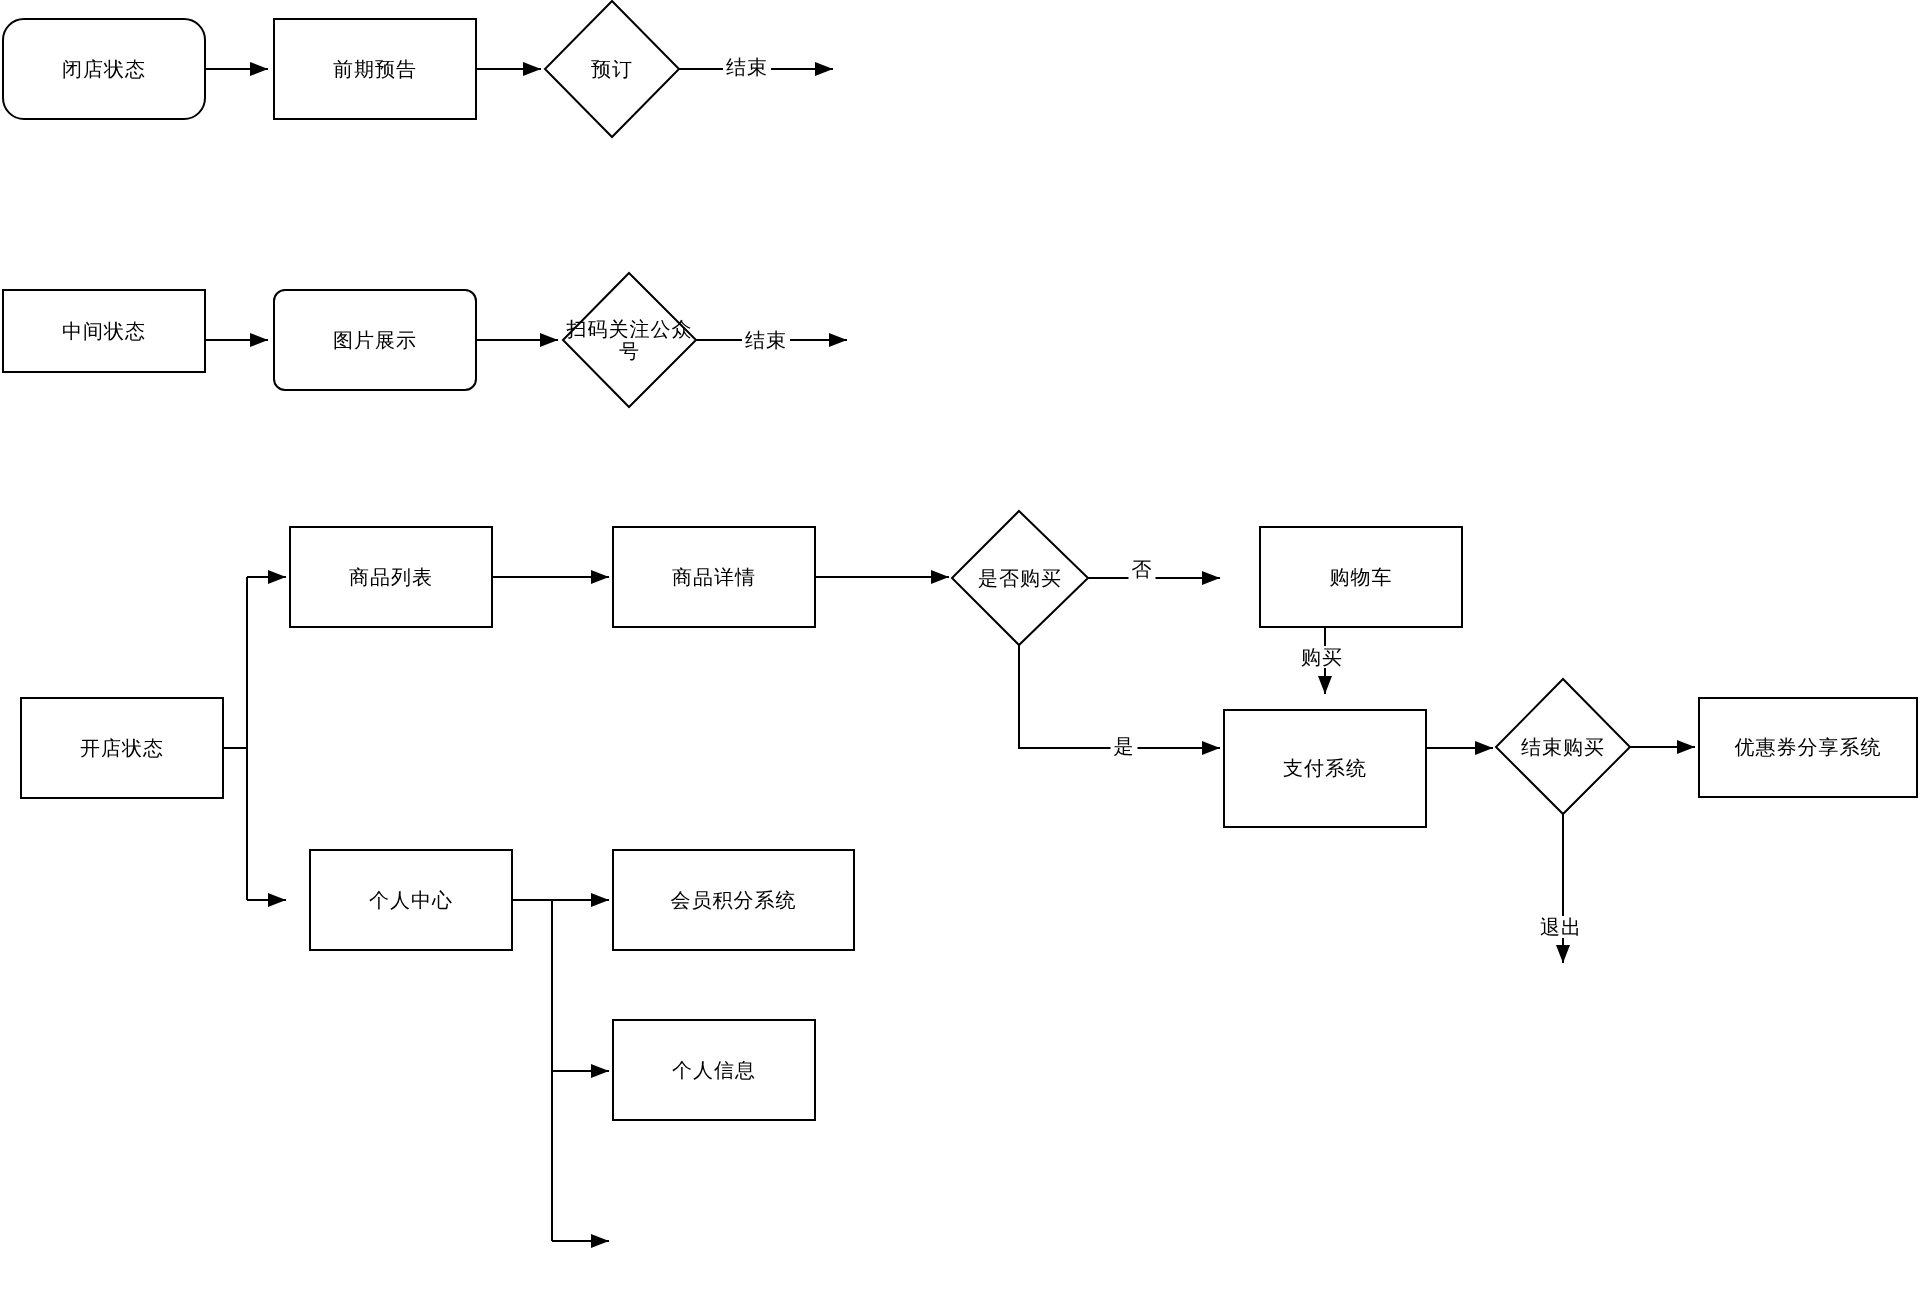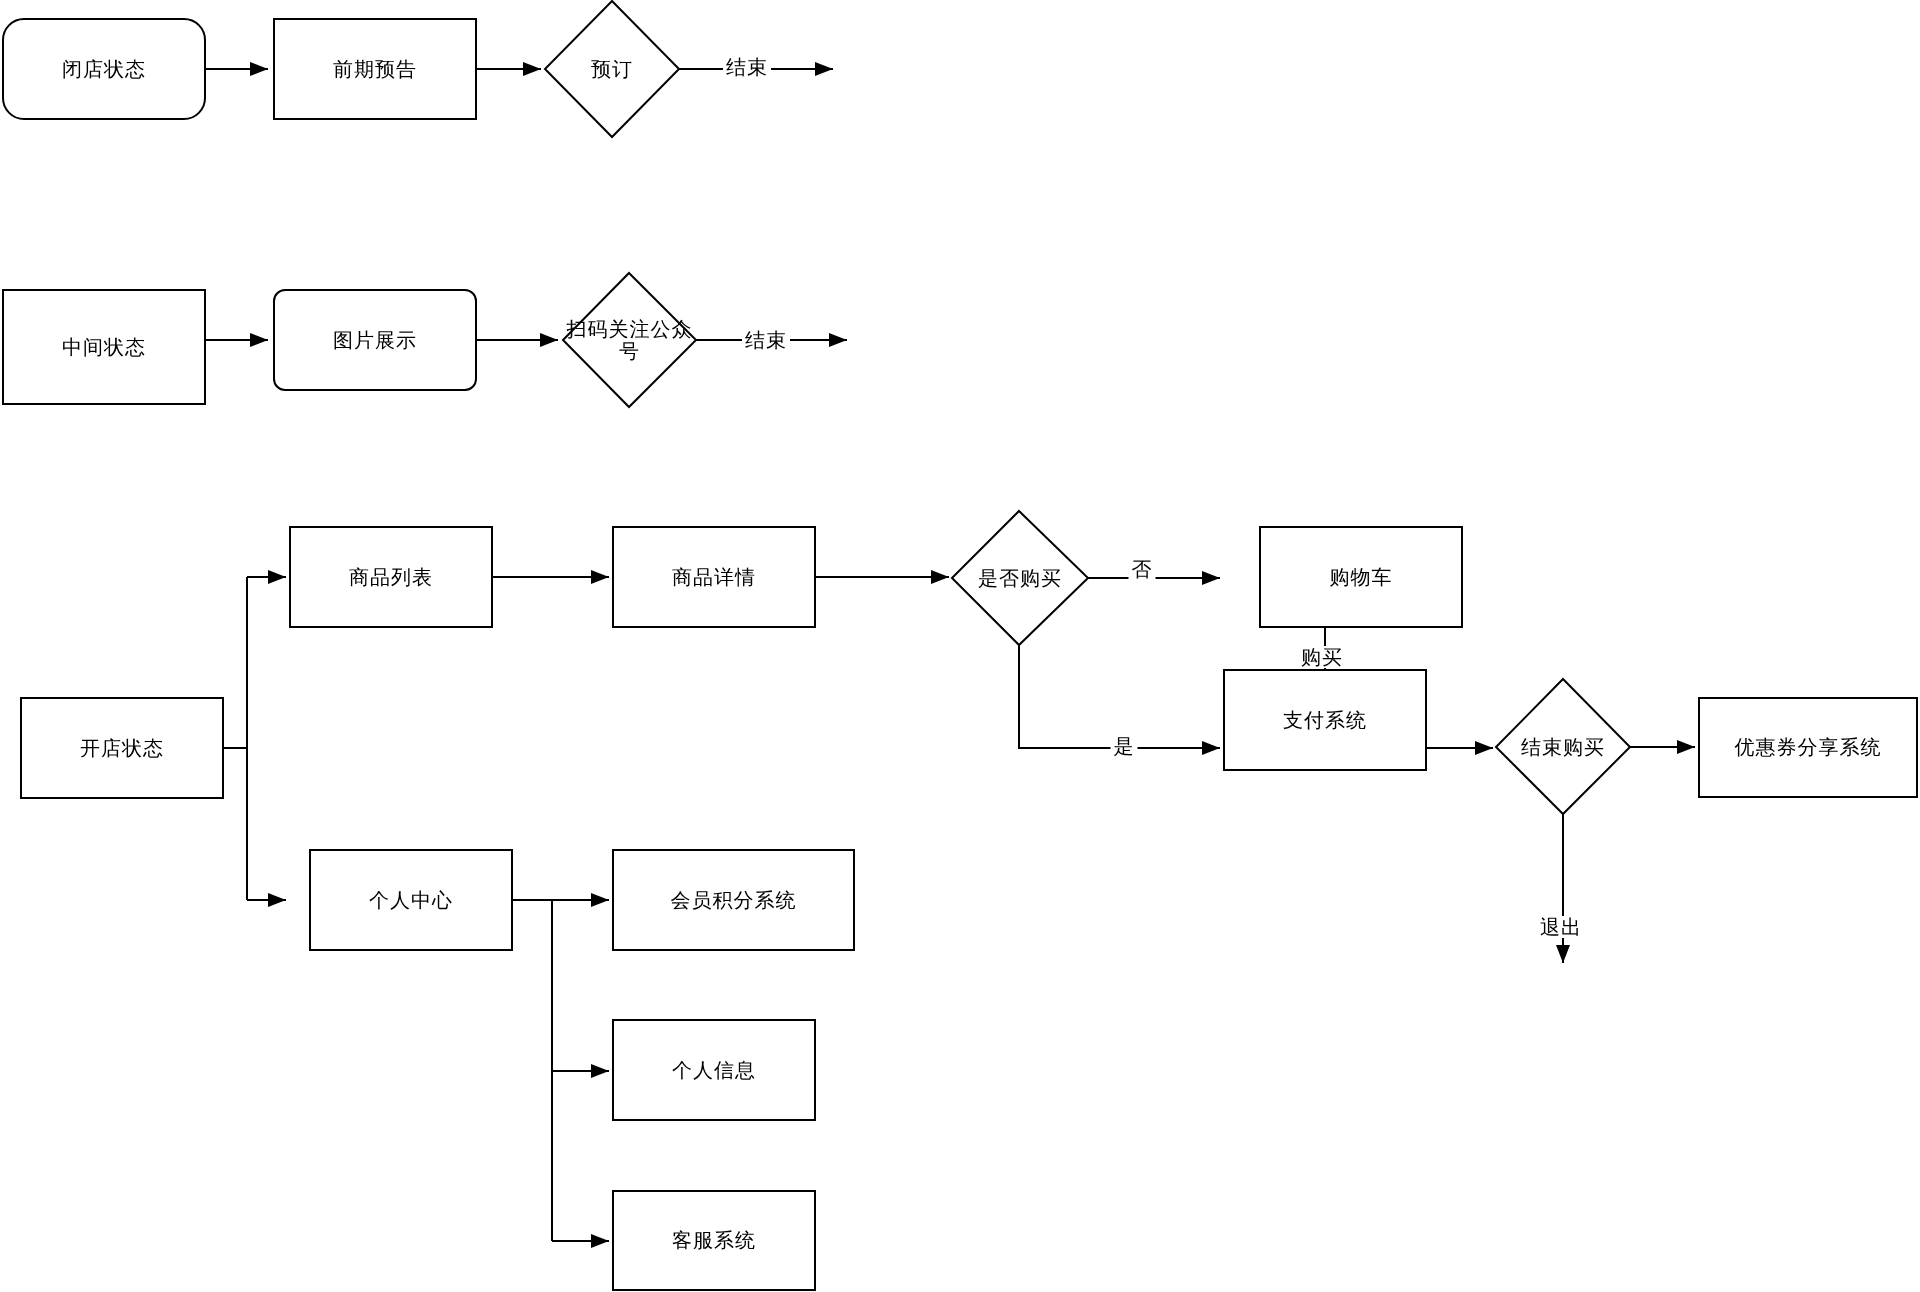--- a/index.html
+++ b/index.html
@@ -95,32 +95,31 @@
     <g stroke="#000000" stroke-width="2" fill="#ffffff">
       <polygon points="612,1 679,69 612,137 545,69"></polygon>
       <polygon points="629,273 696,340 629,407 563,340"></polygon>
       <polygon points="1019,511 1088,578 1019,645 952,578"></polygon>
       <polygon points="1563,679 1630,747 1563,814 1496,747"></polygon>
     </g>
   </svg>
 
   <div class="node-rect" style="left:2px;   top:18px;   width:204px; height:102px;border-radius:22px;">闭店状态</div>
   <div class="node-rect" style="left:273px; top:18px;   width:204px; height:102px;">前期预告</div>
-  <div class="node-rect" style="left:2px;   top:289px;  width:204px; height:116px;">中间状态</div>
+  <div class="node-rect" style="left:2px;   top:289px;  width:204px; height:84px;">中间状态</div>
   <div class="node-rect" style="left:273px; top:289px;  width:204px; height:102px;border-radius:12px;">图片展示</div>
   <div class="node-rect" style="left:20px;   top:697px;  width:204px; height:102px;">开店状态</div>
   <div class="node-rect" style="left:289px; top:526px;  width:204px; height:102px;">商品列表</div>
   <div class="node-rect" style="left:612px; top:526px;  width:204px; height:102px;">商品详情</div>
   <div class="node-rect" style="left:1223px;top:526px;  width:204px; height:102px;margin-left:36px;">购物车</div>
-  <div class="node-rect" style="left:1223px;top:669px;  width:204px; height:102px;">支付系统</div>
+  <div class="node-rect" style="left:1223px;top:709px;  width:204px; height:119px;">支付系统</div>
   <div class="node-rect" style="left:1698px;top:697px;  width:220px; height:101px;">优惠券分享系统</div>
   <div class="node-rect" style="left:289px; top:849px;  width:204px; height:102px;margin-left:20px;">个人中心</div>
   <div class="node-rect" style="left:612px; top:849px;  width:243px; height:102px;">会员积分系统</div>
   <div class="node-rect" style="left:612px; top:1019px; width:204px; height:102px;">个人信息</div>
-  <div class="node-rect" style="left:612px; top:1190px; width:204px; height:101px;">客服系统</div>
 
   <div class="node-diamond-label" style="left:545px; top:1px;   width:134px; height:136px;">
     <span class="wrap">预订</span>
   </div>
   <div class="node-diamond-label" style="left:563px; top:273px; width:133px; height:134px;">
     <span class="wrap" style="width:128px;">扫码关注公众号</span>
   </div>
   <div class="node-diamond-label" style="left:952px; top:511px; width:136px; height:134px;">
     <span class="wrap">是否购买</span>
   </div>

